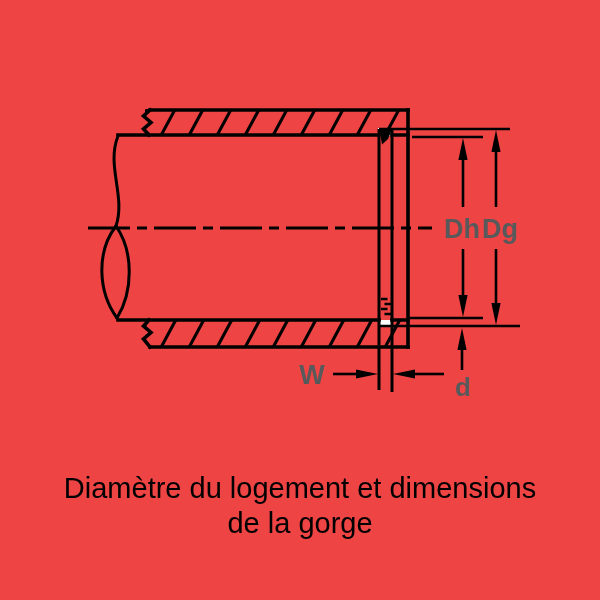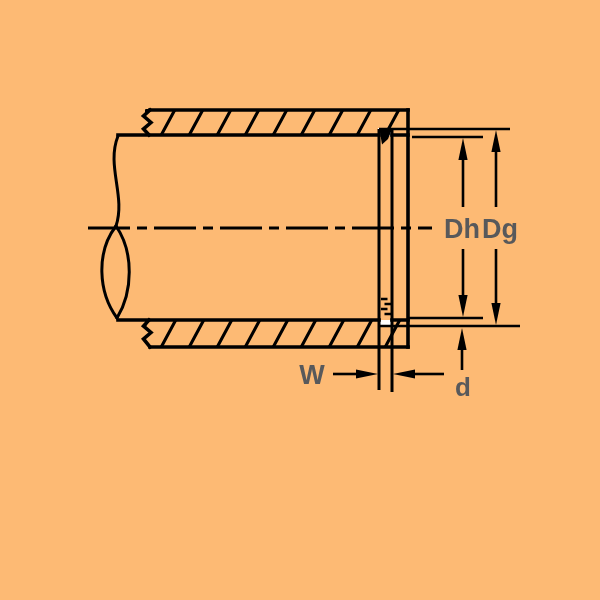--- a/index.html
+++ b/index.html
@@ -1,17 +1,17 @@
 <!DOCTYPE html>
 <html><head>
 <meta charset="utf-8">
 <style>
   html,body{margin:0;padding:0;background:#ffffff;}
   .stage{
-    position:relative;width:600px;height:600px;background:#fdba74;overflow:hidden;
+    position:relative;width:600px;height:600px;background:#ef4444;overflow:hidden;
     font-family:"Liberation Sans","DejaVu Sans",sans-serif;
   }
   svg{position:absolute;left:0;top:0;}
   .outline{stroke:#000;stroke-width:3.6;fill:none;stroke-linecap:square;}
   .hatch{stroke:#000;stroke-width:3.1;fill:none;}
   .thin{stroke:#000;stroke-width:2.6;fill:none;stroke-linecap:butt;}
   .wall{stroke:#000;stroke-width:3;fill:none;}
   .curve{stroke:#000;stroke-width:3;fill:none;stroke-linecap:round;}
   .cline{stroke:#000;stroke-width:3;fill:none;}
   .arrow{fill:#000;stroke:none;}
@@ -111,13 +111,17 @@
       <path class="thin" d="M462 349 L462 370"></path>
       <polygon class="arrow" points="462,328 457.4,350 466.6,350"></polygon>
     </g>
 
     <text class="dimtext" x="462" y="238" font-size="27" text-anchor="middle" fill="#58595b">Dh</text>
     <text class="dimtext" x="500" y="238" font-size="27" text-anchor="middle" fill="#58595b">Dg</text>
     <text class="dimtext" x="312" y="384" font-size="27" text-anchor="middle" fill="#58595b">W</text>
     <text class="dimtext" x="463" y="396" font-size="26" text-anchor="middle" fill="#58595b">d</text>
   </svg>
 
+  <div class="caption">
+    <div>Diamètre du logement et dimensions</div>
+    <div>de la gorge</div>
+  </div>
 </div>
 
 </body></html>

